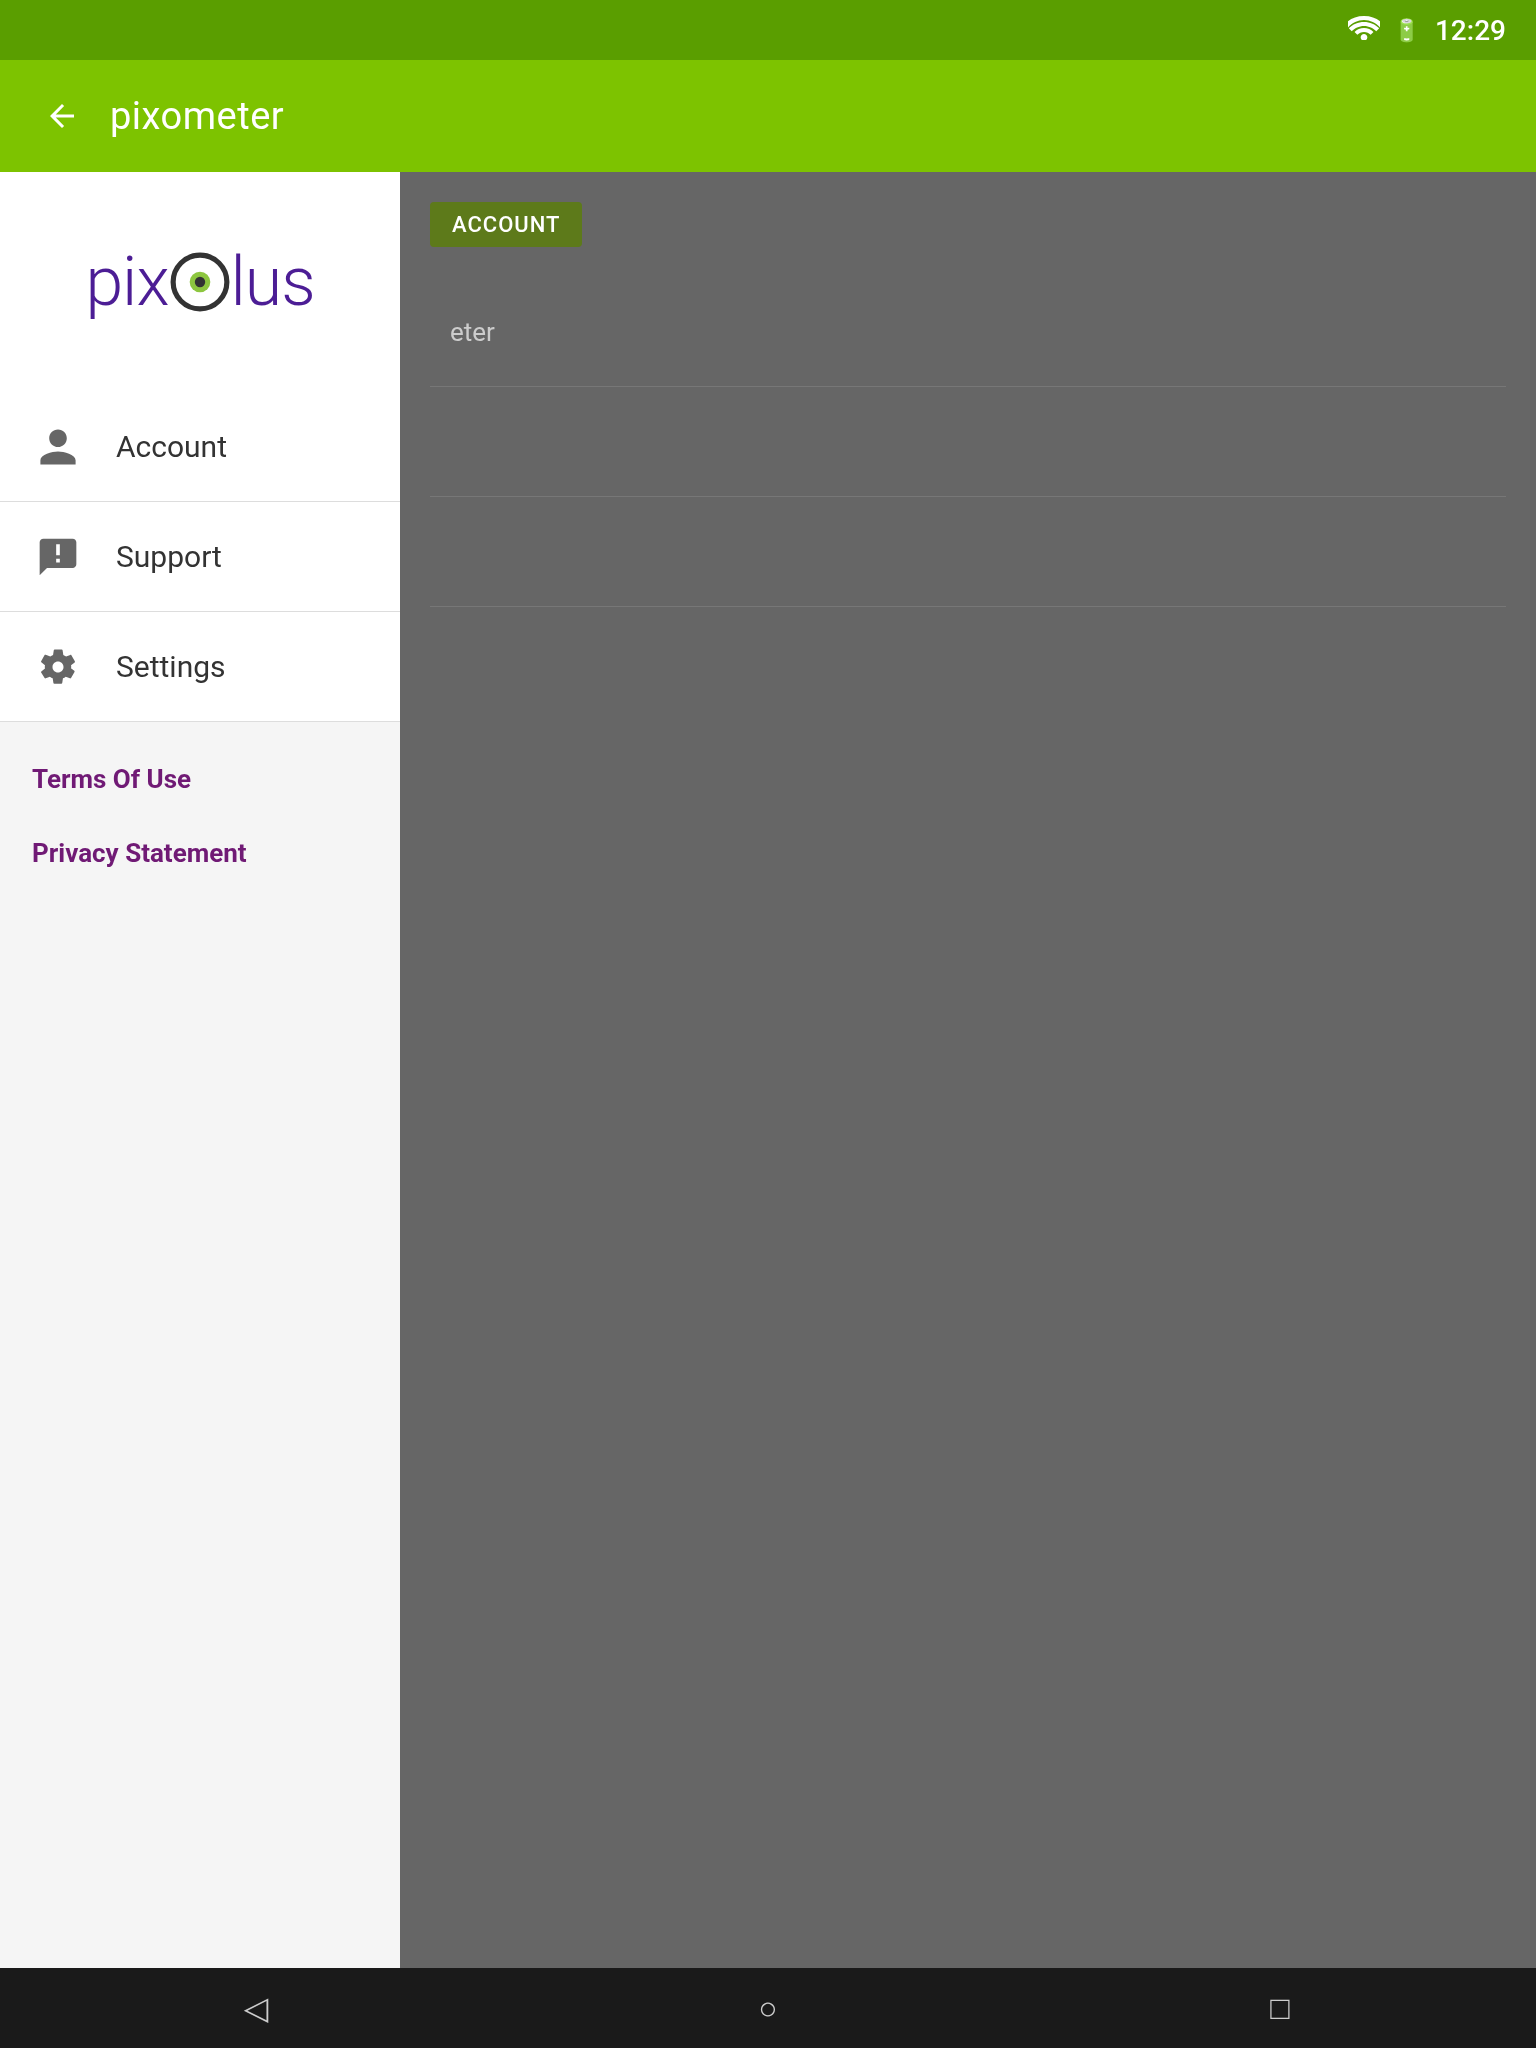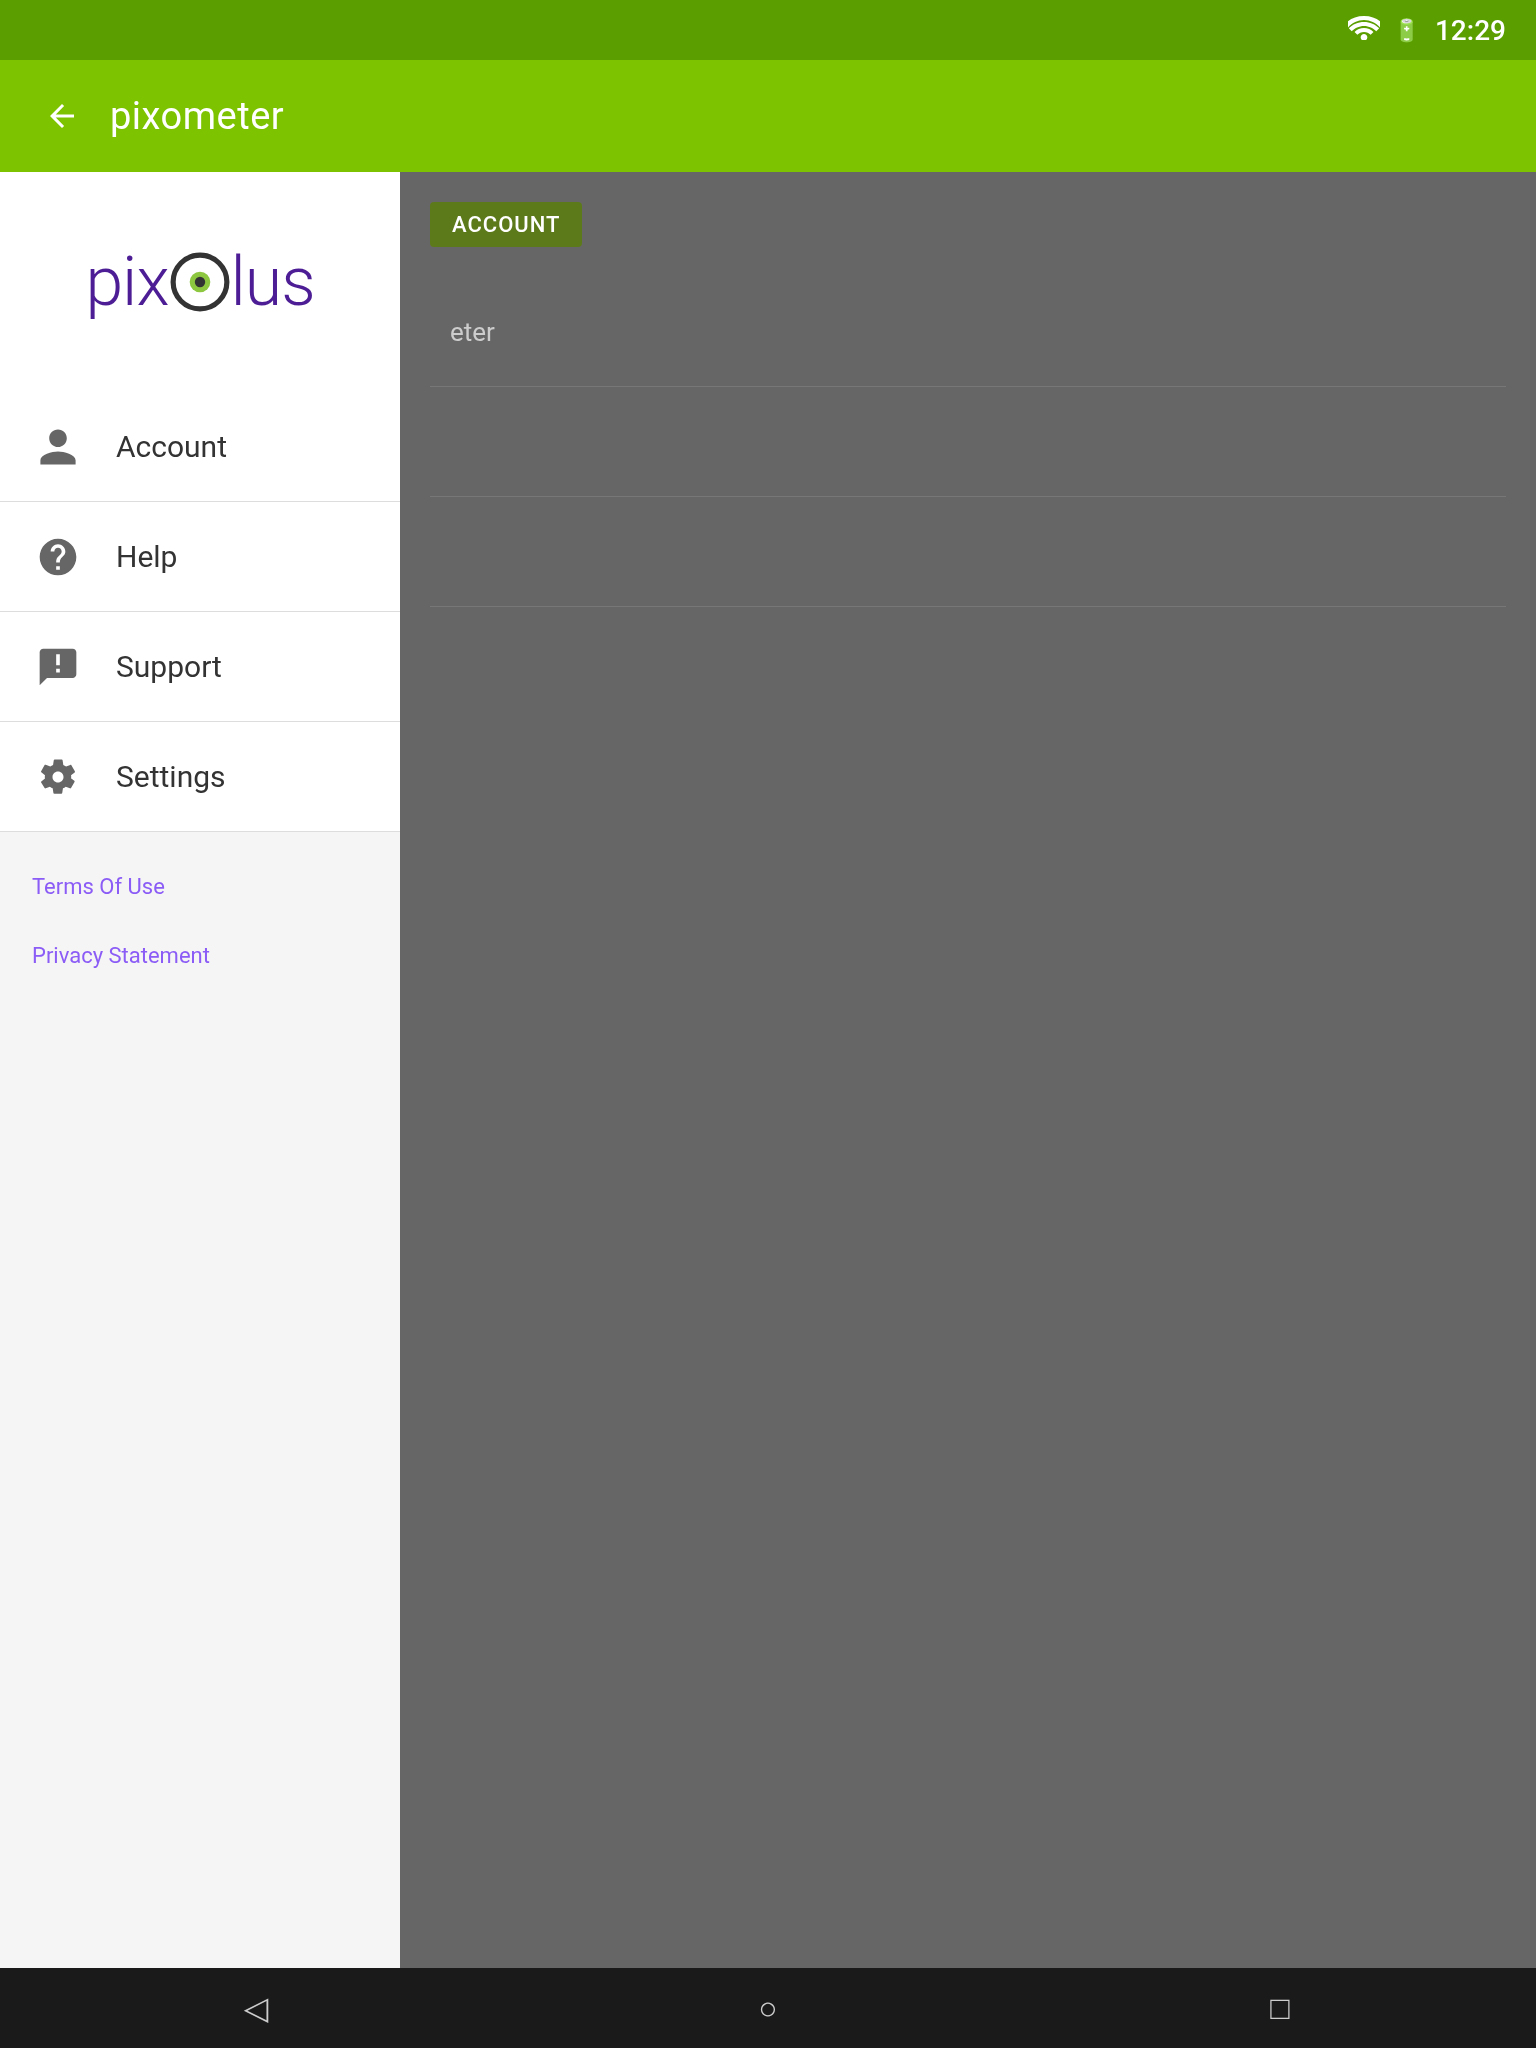--- a/index.html
+++ b/index.html
@@ -140,25 +140,25 @@
     }
 
     
     .text-links {
       padding: 20px 32px;
       background: #f5f5f5;
     }
 
     .text-link {
       display: block;
-      font-size: 22px;
-      color: #8b5cf6;
+      font-size: 26px;
+      color: #701a75;
       padding: 22px 0;
       cursor: pointer;
-      font-weight: 400;
+      font-weight: 700;
     }
 
     
     .main-content {
       flex: 1;
       background: #666;
       position: relative;
       padding: 30px;
     }
 
@@ -262,28 +262,20 @@
 
     <div class="nav-item">
       <div class="nav-icon">
         <svg viewBox="0 0 24 24">
           <path d="M12 12c2.7 0 4.8-2.1 4.8-4.8S14.7 2.4 12 2.4 7.2 4.5 7.2 7.2 9.3 12 12 12zm0 2.4c-3.2 0-9.6 1.6-9.6 4.8v2.4h19.2v-2.4c0-3.2-6.4-4.8-9.6-4.8z"></path>
         </svg>
       </div>
       <span class="nav-label">Account</span>
     </div>
 
-    <div class="nav-item">
-      <div class="nav-icon">
-        <svg viewBox="0 0 24 24">
-          <path d="M12 2C6.5 2 2 6.5 2 12s4.5 10 10 10 10-4.5 10-10S17.5 2 12 2zm1 17h-2v-2h2v2zm2.1-7.8l-.9.9C13.4 12.9 13 13.5 13 15h-2v-.5c0-1.1.4-2.1 1.2-2.8l1.2-1.2c.4-.4.6-.9.6-1.5 0-1.1-.9-2-2-2s-2 .9-2 2H8c0-2.2 1.8-4 4-4s4 1.8 4 4c0 .9-.3 1.7-.9 2.2z"></path>
-        </svg>
-      </div>
-      <span class="nav-label">Help</span>
-    </div>
 
     <div class="nav-item">
       <div class="nav-icon">
         <svg viewBox="0 0 24 24">
           <path d="M20 2H4c-1.1 0-2 .9-2 2v18l4-4h14c1.1 0 2-.9 2-2V4c0-1.1-.9-2-2-2zm-7 9h-2V5h2v6zm0 4h-2v-2h2v2z"></path>
         </svg>
       </div>
       <span class="nav-label">Support</span>
     </div>
 

